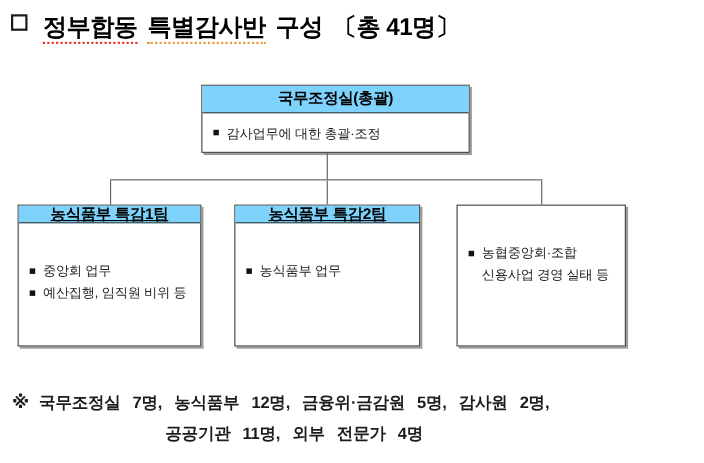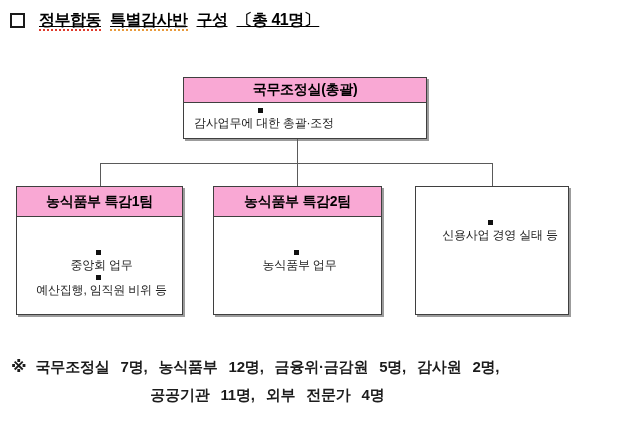--- a/index.html
+++ b/index.html
@@ -24,44 +24,43 @@
   }
   .title-square {
     width: 15px;
     height: 15px;
     border: 2px solid #1a1a1a;
     margin-top: 3px;
     margin-right: 14px;
     flex: none;
   }
   .title-text {
-    font-size: 16px;
+    font-size: 22px;
     font-weight: 700;
     letter-spacing: -0.5px;
     color: #000000;
     white-space: nowrap;
-    text-decoration: underline;
   }
   .tpart { margin-right: 9px; }
   .tpart:last-child { margin-right: 0; }
   .u-red    { border-bottom: 2px dotted #e03a2b; padding-bottom: 1px; }
   .u-orange { border-bottom: 2px dotted #e89a3c; padding-bottom: 1px; }
 
   
   .box {
     position: absolute;
     background: #ffffff;
     border: 1px solid #3f3f3f;
     box-shadow: 2px 2px 0 #9c9c9c;
     display: flex;
     flex-direction: column;
   }
   .box-header {
     flex: none;
-    background: #f9a8d4;
+    background: #7dd3fc;
     border-bottom: 1px solid #3f3f3f;
     display: flex;
     align-items: center;
     justify-content: center;
     font-weight: 700;
     font-size: 14px;
     letter-spacing: -0.3px;
     color: #000000;
   }
   .root-box { left: 183px; top: 77px; width: 244px; height: 62px; }
@@ -69,34 +68,33 @@
   .root-body {
     flex: 1;
     display: flex;
     align-items: center;
     padding-left: 10px;
   }
   .child-box { top: 186px; height: 129px; }
   .box1 { left: 16px;  width: 167px; }
   .box2 { left: 213px; width: 169px; }
   .box3 { left: 415px; width: 154px; }
-  .child-box .box-header { height: 30px; }
+  .child-box .box-header { height: 16px; text-decoration: underline; }
   .child-body {
     flex: 1;
     padding: 33px 6px 0 10px;
   }
   .item {
     display: flex;
     align-items: center;
     line-height: 20px;
     font-size: 12px;
     letter-spacing: -0.2px;
     color: #222222;
     white-space: nowrap;
-    flex-direction: column;
   }
   .sq {
     flex: none;
     width: 5px;
     height: 5px;
     background: #111111;
     margin-right: 7px;
   }
   .item.cont { padding-left: 12px; text-align: right; }
 
@@ -182,20 +180,21 @@
         <span class="sq"></span>
         <span>농식품부 업무</span>
       </div>
     </div>
   </div>
 
   <div class="box child-box box3">
     <div class="child-body">
       <div class="item">
         <span class="sq"></span>
+        <span>농협중앙회·조합</span>
       </div>
       <div class="item cont">
         <span>신용사업 경영 실태 등</span>
       </div>
     </div>
   </div>
 
   <div class="footnote">
     <span class="fn-marker">※</span>
     <div class="fn-text">

